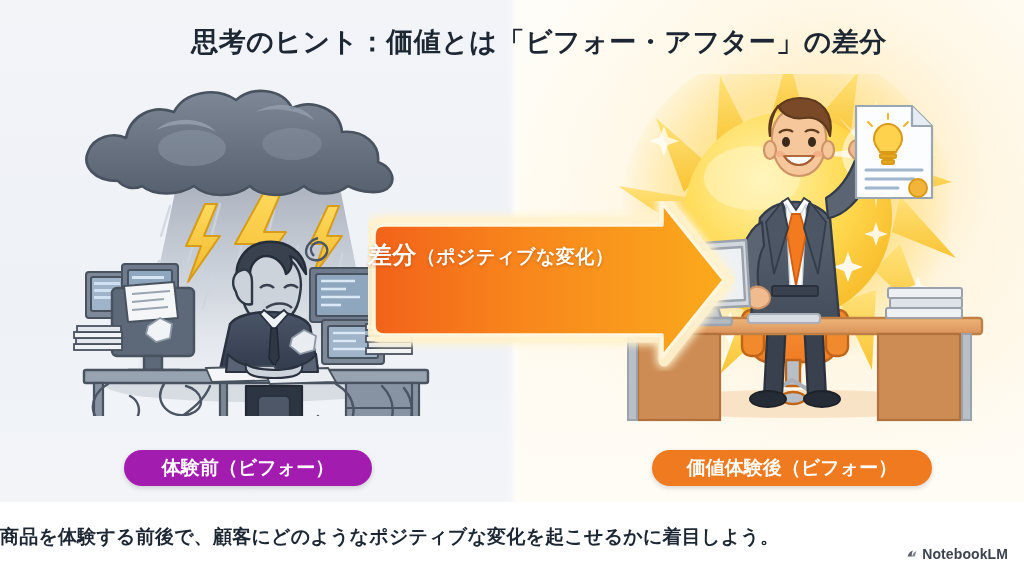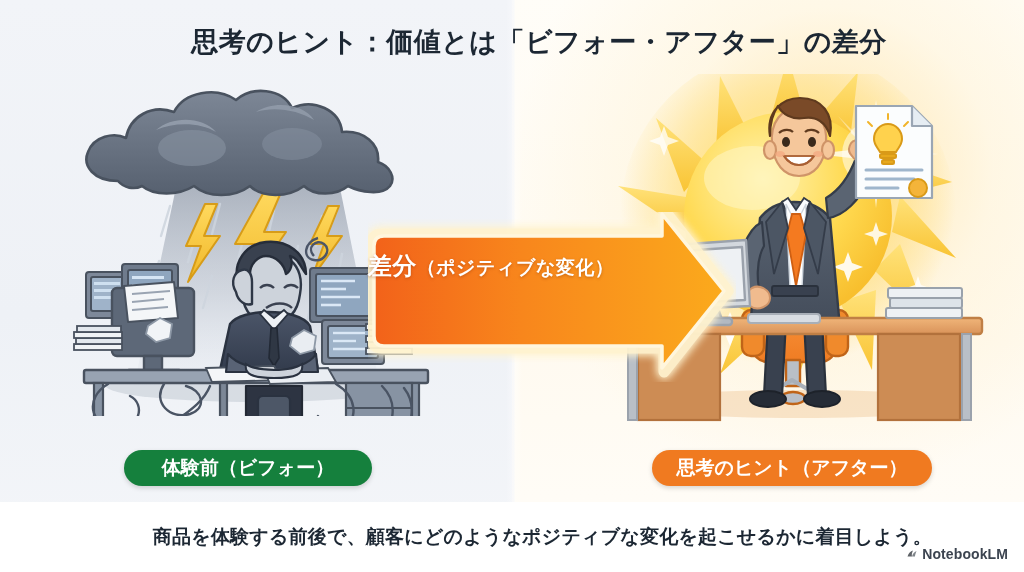--- a/index.html
+++ b/index.html
@@ -75,21 +75,21 @@
     position: absolute;
     left: 600px; top: 74px;
     width: 400px; height: 350px;
     z-index: 10;
   }
   .scene-left svg, .scene-right svg { display: block; }
 
   
   .arrow-wrap {
     position: absolute;
-    left: 336px; top: 212px;
+    left: 336px; top: 201px;
     width: 368px; height: 170px;
     z-index: 30;
     padding-left: 32px;
   }
   .arrow-text {
     position: absolute;
     left: 0; top: 38px;
     width: 310px;
     text-align: center;
     color: #ffffff;
@@ -124,34 +124,34 @@
     color: #ffffff;
     text-align: center;
     line-height: 36px;
     height: 36px;
     white-space: nowrap;
     box-shadow: 0 2px 5px rgba(0,0,0,0.16);
   }
   .pill-before {
     left: 124px; top: 450px;
     width: 248px;
-    background: #15803d;
+    background: #a21caf;
   }
   .pill-after {
     left: 652px; top: 450px;
     width: 280px;
     background: #f07a20;
   }
 
   
   .caption {
     position: absolute;
     left: 0; top: 524px;
     width: 932px;
-    text-align: right;
+    text-align: left;
     font-size: 19px;
     font-weight: 700;
     color: #1c2733;
     letter-spacing: 0.2px;
     z-index: 40;
     white-space: nowrap;
   }
 
   
   .watermark {
@@ -597,21 +597,21 @@
       <path d="M16 24 L294 24 L294 2 L356 79 L294 156 L294 134 L16 134 Q6 134 6 124 L6 34 Q6 24 16 24 Z" fill="url(#arrowgrad)" stroke="#fff6dd" stroke-width="3.5" stroke-linejoin="round"></path>
     </svg>
     <div class="arrow-text">
       <div class="arrow-line1">
         <span>差分</span><span class="small">（ポジティブな変化）</span>
       </div>
     </div>
   </div>
 
   <div class="pill pill-before">体験前（ビフォー）</div>
-  <div class="pill pill-after">思考のヒント（アフター）</div>
+  <div class="pill pill-after">価値体験後（ビフォー）</div>
 
   <div class="bottom-band"></div>
 
   <div class="title">思考のヒント：価値とは「ビフォー・アフター」の差分</div>
 
   <div class="caption">商品を体験する前後で、顧客にどのようなポジティブな変化を起こせるかに着目しよう。</div>
 
   <div class="watermark">
     <svg width="12" height="12" viewBox="0 0 24 24">
       <path d="M3 17 C5 10 9 6 14 5 C12 9 11 13 12 17 Z" fill="#5f6368"></path>

